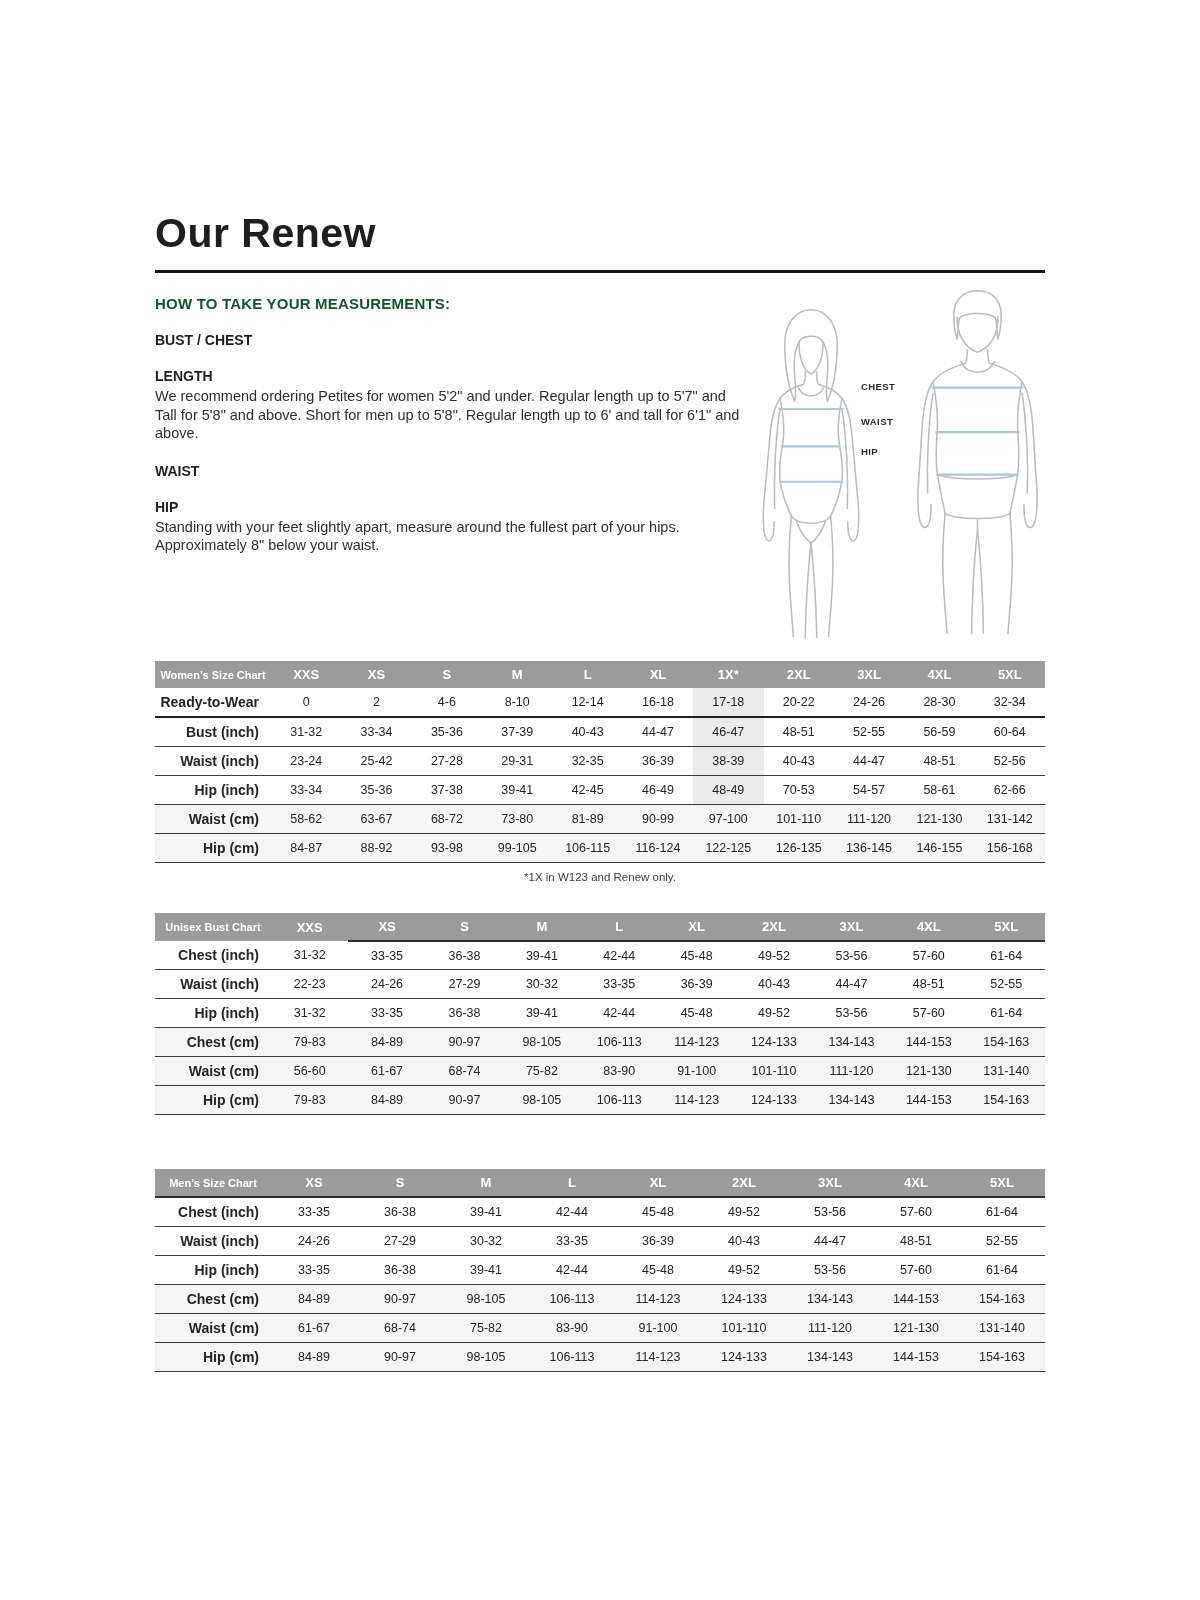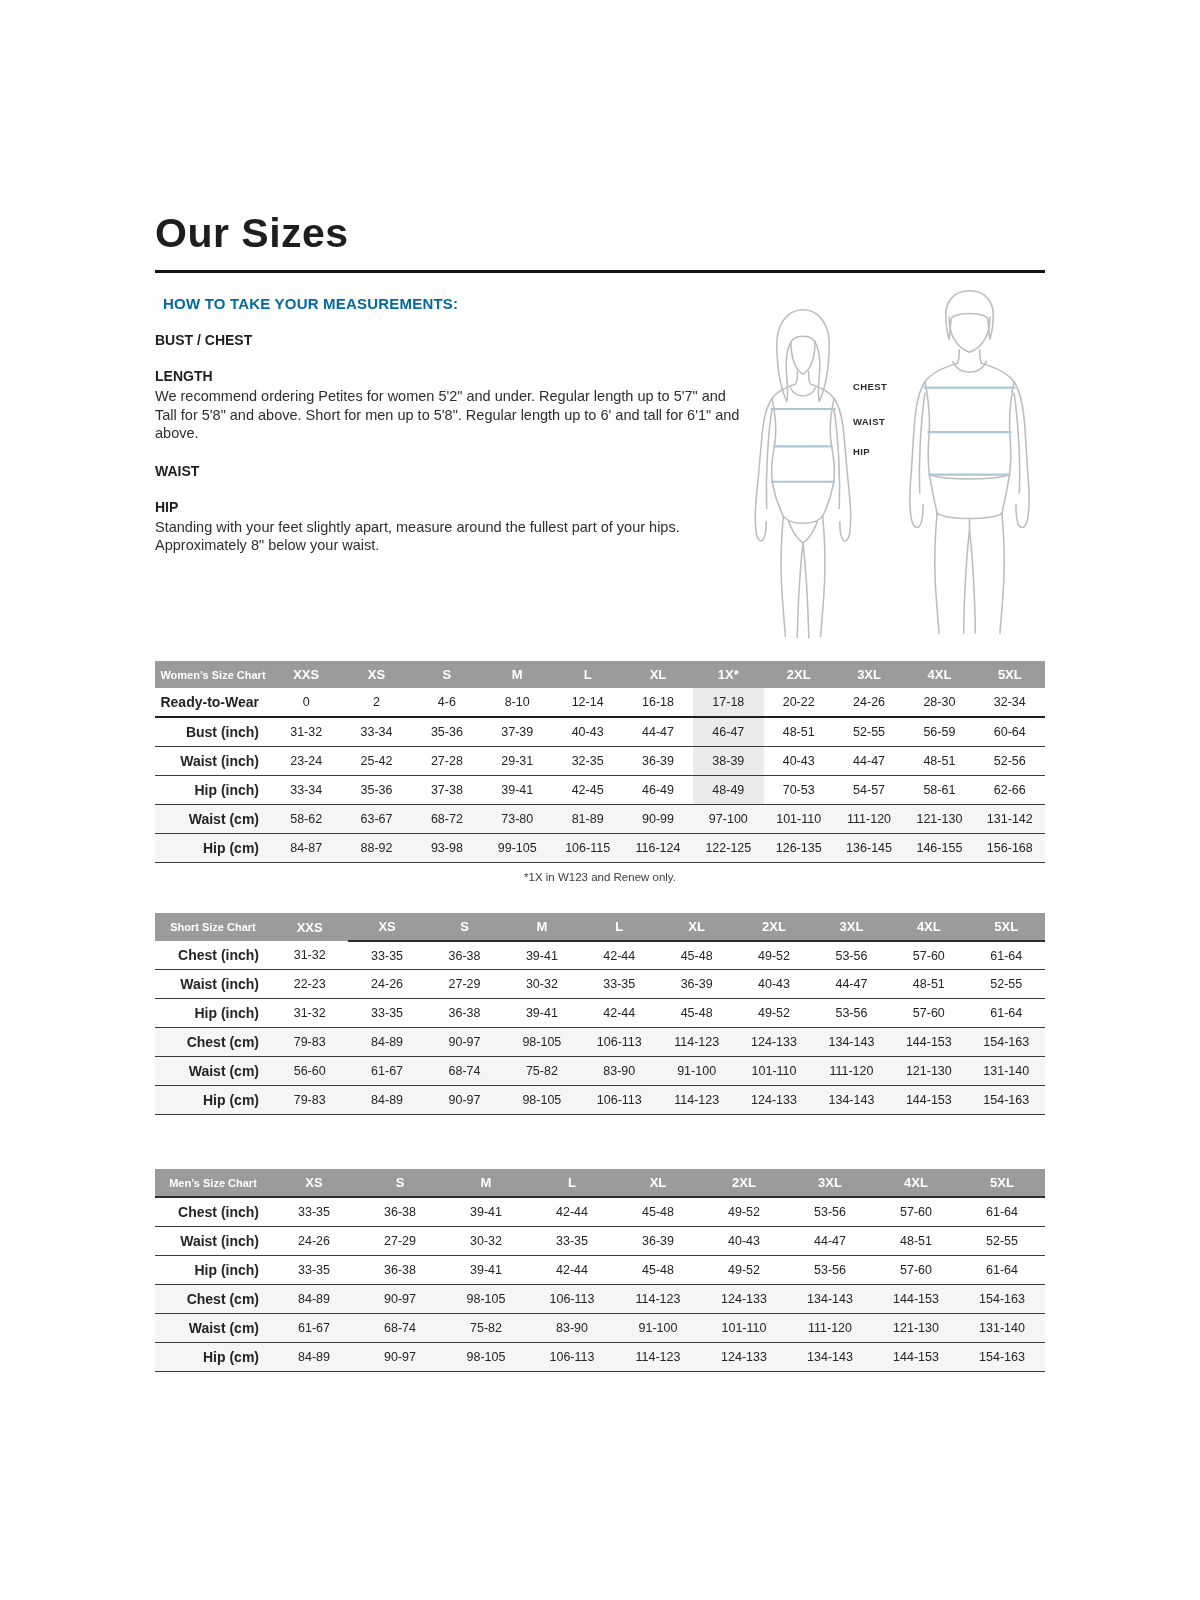--- a/index.html
+++ b/index.html
@@ -2,24 +2,24 @@
 <html style="--header_bg: #9b9b9b; --highlight: #ebebeb; --shade: #f5f5f5; --measure_line: #a9c8da; --figure_outline: #bcbcbc;"><head>
 <meta charset="utf-8">
 <style>
   html,body{margin:0;padding:0;background:#fff;}
   body{width:1200px;height:1600px;overflow:hidden;font-family:"Liberation Sans",sans-serif;color:#262626;}
   .content{width:890px;margin-left:155px;padding-top:210px;position:relative;}
   h1.page-title{margin:0;font-size:41px;font-weight:bold;color:#1e1e1e;letter-spacing:.5px;}
   .title-rule{border-top:3px solid #141414;margin-top:13px;}
   .intro{position:relative;min-height:352px;margin-top:22px;}
   .intro-text{width:592px;}
-  h2.howto{margin:0 0 6px 8px;font-size:15px;font-weight:bold;color:#0369a1;letter-spacing:.2px;}
+  h2.howto{margin:0 0 6px 0;font-size:15px;font-weight:bold;color:#14532d;letter-spacing:.2px;}
   .sec h3{margin:20px 0 3px 0;font-size:14px;font-weight:bold;color:#1e1e1e;}
   .sec p{margin:0;font-size:14.5px;line-height:1.28;color:#2e2e2e;}
-  .figures{position:absolute;top:-10px;right:8px;width:300px;height:358px;}
+  .figures{position:absolute;top:-10px;right:0;width:300px;height:358px;}
   .fig-female{position:absolute;left:6px;top:18px;}
   .fig-male{position:absolute;right:0;top:0;}
   .fig-label{position:absolute;left:116px;font-size:9.5px;font-weight:bold;color:#2a2a2a;letter-spacing:.4px;}
   .lbl-chest{top:96px;} .lbl-waist{top:131px;} .lbl-hip{top:161px;}
   table.size-table{border-collapse:collapse;width:890px;table-layout:fixed;margin-top:14px;}
   table.size-table th,table.size-table td{text-align:center;padding:6px 2px;font-size:12.5px;color:#242424;}
   table.size-table thead th{background:var(--header_bg,#9b9b9b);color:#fff;font-weight:bold;font-size:13px;}
   table.size-table thead th.tb-title{font-size:11px;}
   table.size-table thead th.rule{border-bottom:2px solid #2c2c2c;}
   table.size-table th:first-child{width:112px;}
@@ -32,21 +32,21 @@
   .tbl-unisex{margin-top:30px !important;}
   .tbl-men{margin-top:54px !important;}
   svg .outline{stroke:var(--figure_outline,#bcbcbc);fill:none;stroke-width:1.6;stroke-linecap:round;stroke-linejoin:round;}
   svg .measure{stroke:var(--measure_line,#a9c8da);stroke-width:2.2;}
 </style>
 </head>
 <body>
 
 <div class="content">
 
-  <h1 class="page-title">Our Sizes</h1>
+  <h1 class="page-title">Our Renew</h1>
   <div class="title-rule"></div>
 
   <div class="intro">
     <div class="intro-text">
       <h2 class="howto">HOW TO TAKE YOUR MEASUREMENTS:</h2>
 
       <div class="sec">
         <h3>BUST / CHEST</h3>
       </div>
       <div class="sec">
@@ -218,21 +218,21 @@
           <td>146-155</td>
           <td>156-168</td>
         </tr>
       </tbody>
     </table>
   <div class="footnote">*1X in W123 and Renew only.</div>
 
   <table class="size-table tbl-unisex">
       <thead>
         <tr>
-          <th class="tb-title">Short Size Chart</th>
+          <th class="tb-title">Unisex Bust Chart</th>
           <th>XXS</th>
           <th class="rule">XS</th>
           <th class="rule">S</th>
           <th class="rule">M</th>
           <th class="rule">L</th>
           <th class="rule">XL</th>
           <th class="rule">2XL</th>
           <th class="rule">3XL</th>
           <th class="rule">4XL</th>
           <th class="rule">5XL</th>

